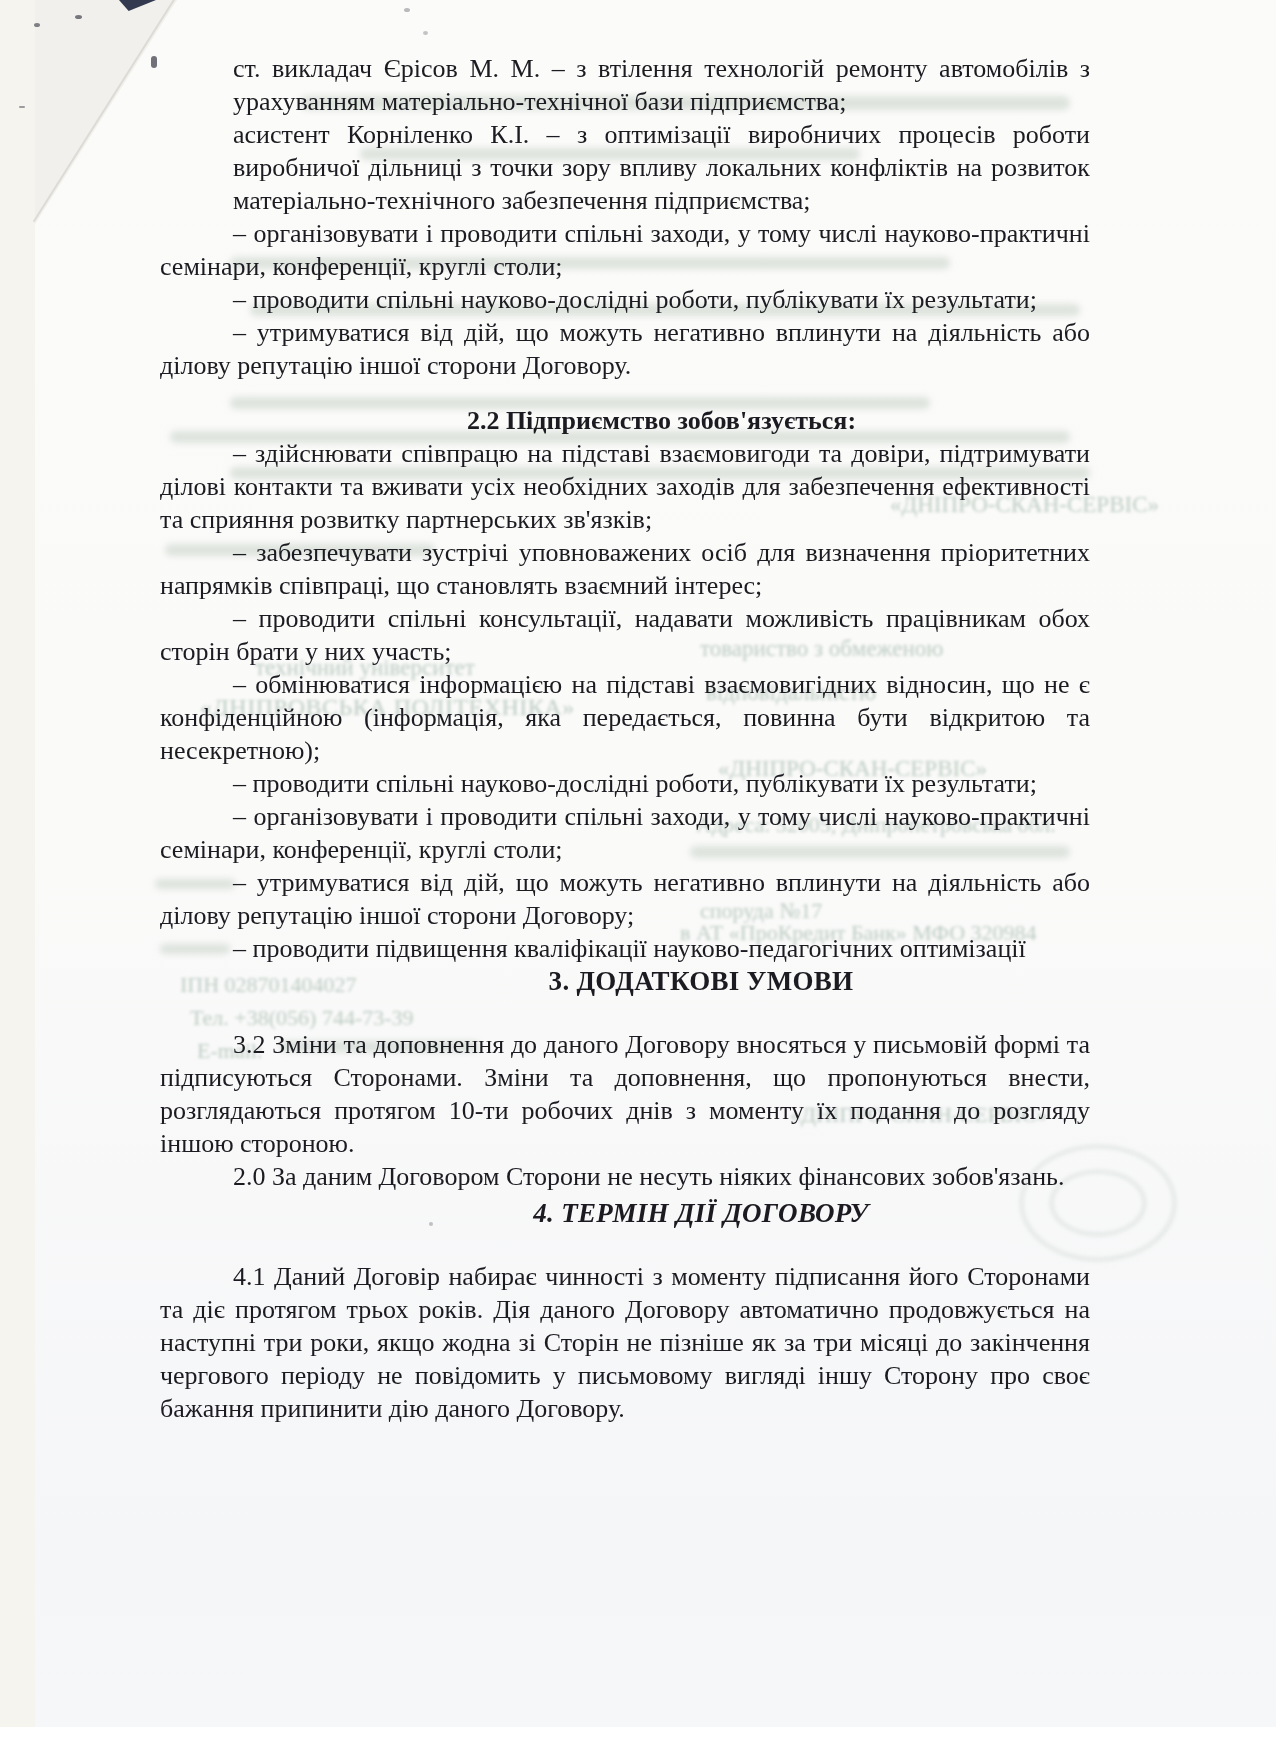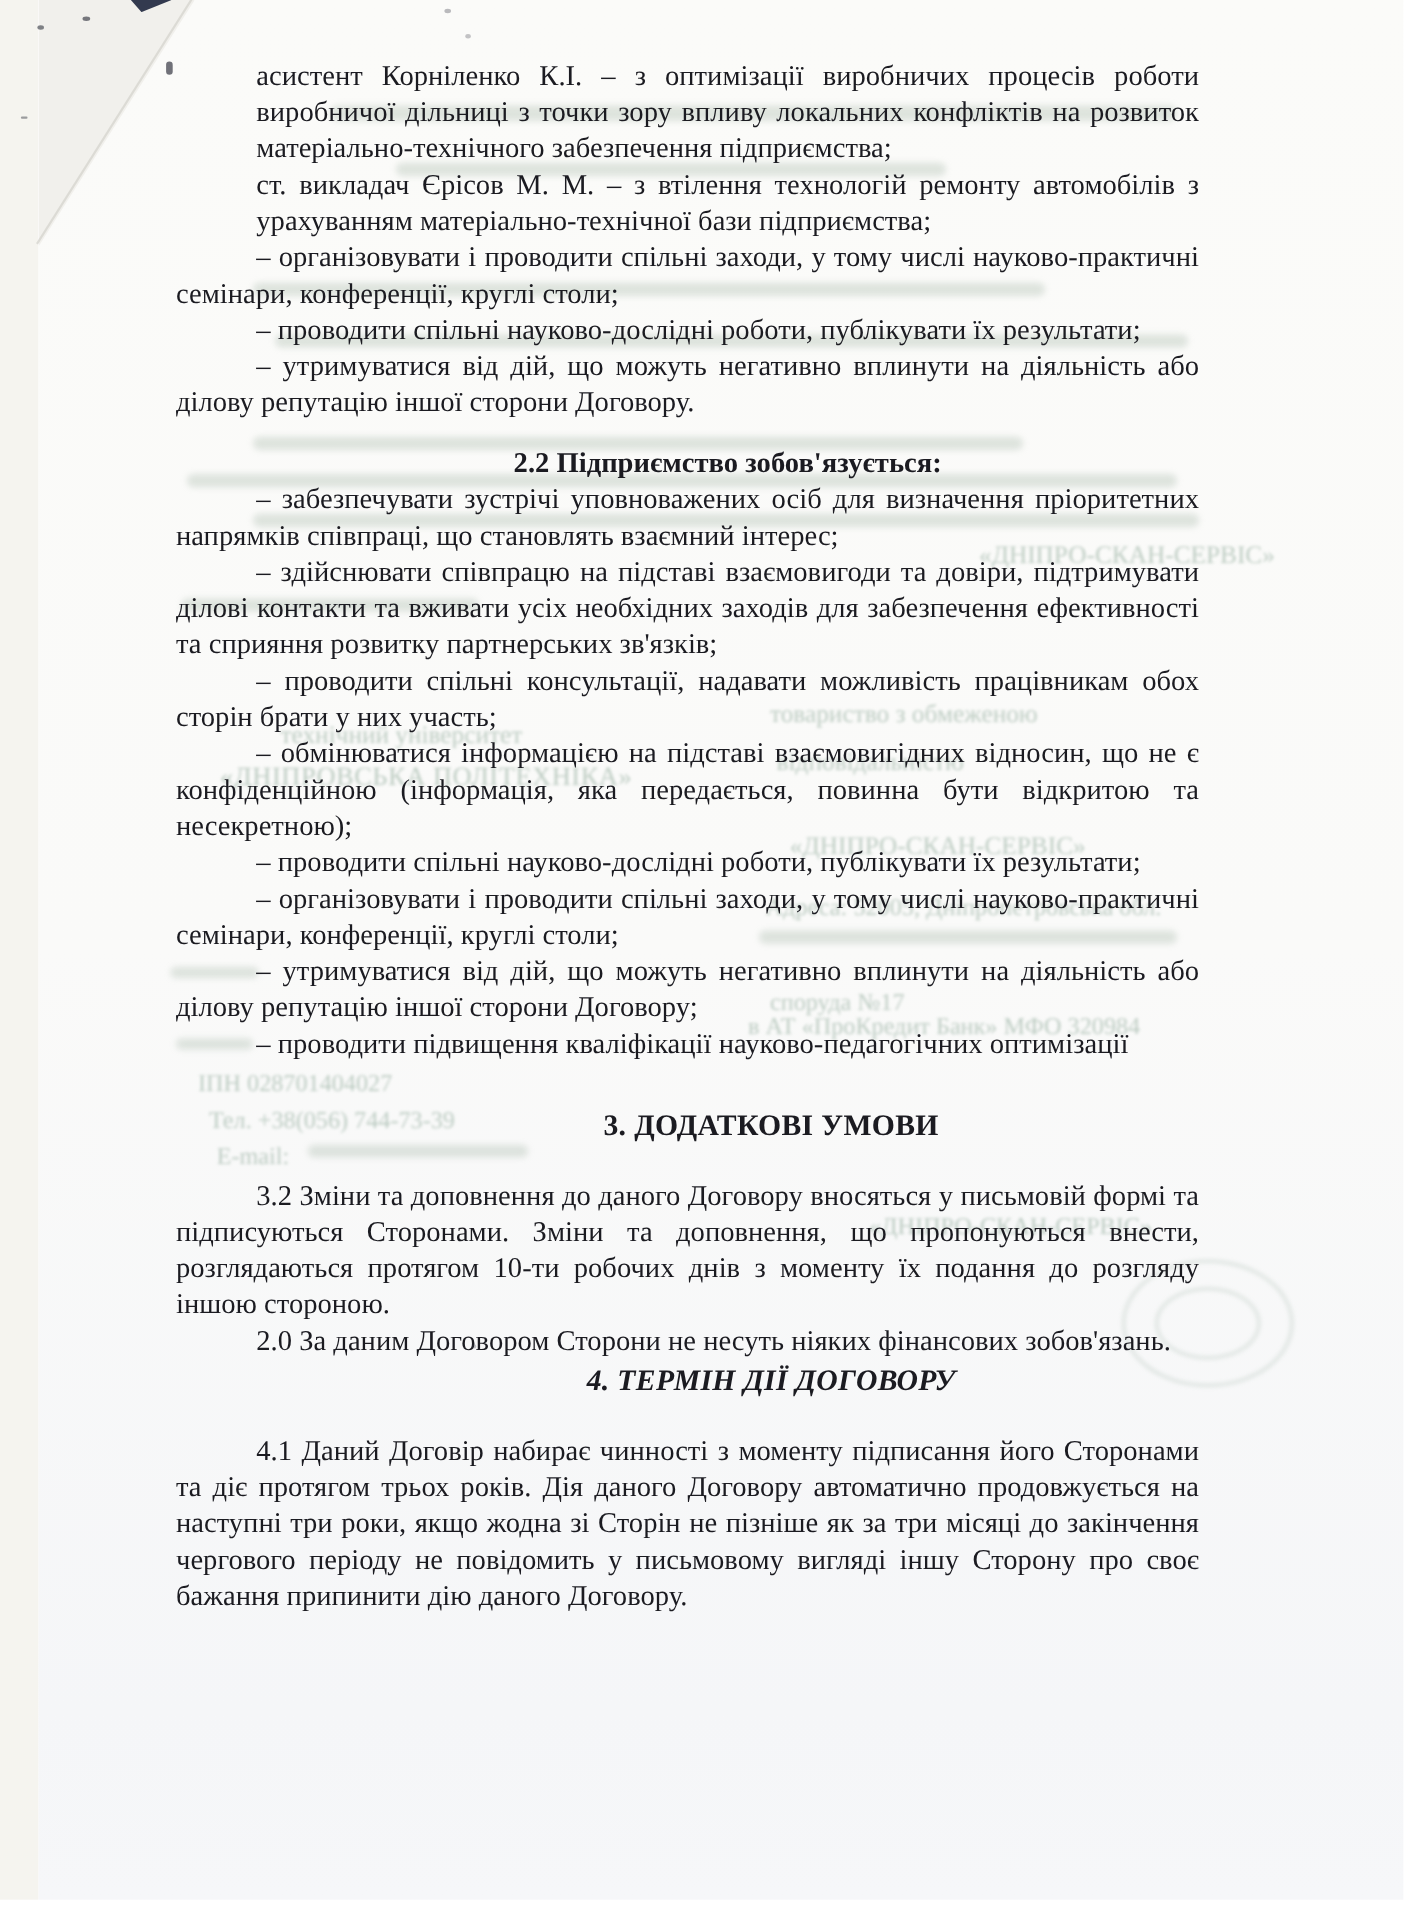--- a/index.html
+++ b/index.html
@@ -39,21 +39,21 @@
     margin:0;font-size:26px;line-height:33px;color:#1b1b21;
     text-align:justify;
   }
   p.hang{padding-left:73px;}
   p.bullet{text-indent:73px;}
   p.sub{font-weight:bold;text-indent:73px;text-align:center;margin-top:22px;}
   p.center-head{
     font-weight:bold;text-align:center;padding-left:152px;
     font-size:27px;letter-spacing:.3px;
   }
-  p.head-3{margin-top:42px;margin-bottom:30px;}
+  p.head-3{margin-bottom:30px;}
   p.head-4{margin-top:4px;margin-bottom:30px;font-style:italic;}
   .bleed{
     position:absolute;white-space:nowrap;
     color:rgba(106,140,118,.42);
     filter:blur(1.6px);
     font-family:"Liberation Serif","DejaVu Serif",serif;
   }
   .smudge{
     position:absolute;border-radius:7px;
     background:rgba(148,168,152,.28);
@@ -100,28 +100,28 @@
   <div class="smudge" style="left:130px;top:544px;width:270px;height:12px"></div>
   <div class="smudge" style="left:120px;top:879px;width:80px;height:10px"></div>
   <div class="smudge" style="left:125px;top:944px;width:70px;height:10px"></div>
   <div class="smudge" style="left:245px;top:1041px;width:200px;height:11px"></div>
   <div class="smudge" style="left:655px;top:846px;width:380px;height:12px"></div>
 
   <div class="stamp" style="left:985px;top:1145px;width:150px;height:110px"></div>
   <div class="stamp" style="left:1015px;top:1170px;width:90px;height:60px"></div>
 
   <div class="content">
+    <p class="hang">ст. викладач Єрісов М. М. – з втілення технологій ремонту автомобілів з урахуванням матеріально-технічної бази підприємства;</p>
     <p class="hang">асистент Корніленко К.І. – з оптимізації виробничих процесів роботи виробничої дільниці з точки зору впливу локальних конфліктів на розвиток матеріально-технічного забезпечення підприємства;</p>
-    <p class="hang">ст. викладач Єрісов М. М. – з втілення технологій ремонту автомобілів з урахуванням матеріально-технічної бази підприємства;</p>
     <p class="bullet">– організовувати і проводити спільні заходи, у тому числі науково-практичні семінари, конференції, круглі столи;</p>
     <p class="bullet">– проводити спільні науково-дослідні роботи, публікувати їх результати;</p>
     <p class="bullet">– утримуватися від дій, що можуть негативно вплинути на діяльність або ділову репутацію іншої сторони Договору.</p>
     <p class="sub">2.2 Підприємство зобов'язується:</p>
+    <p class="bullet">– здійснювати співпрацю на підставі взаємовигоди та довіри, підтримувати ділові контакти та вживати усіх необхідних заходів для забезпечення ефективності та сприяння розвитку партнерських зв'язків;</p>
     <p class="bullet">– забезпечувати зустрічі уповноважених осіб для визначення пріоритетних напрямків співпраці, що становлять взаємний інтерес;</p>
-    <p class="bullet">– здійснювати співпрацю на підставі взаємовигоди та довіри, підтримувати ділові контакти та вживати усіх необхідних заходів для забезпечення ефективності та сприяння розвитку партнерських зв'язків;</p>
     <p class="bullet">– проводити спільні консультації, надавати можливість працівникам обох сторін брати у них участь;</p>
     <p class="bullet">– обмінюватися інформацією на підставі взаємовигідних відносин, що не є конфіденційною (інформація, яка передається, повинна бути відкритою та несекретною);</p>
     <p class="bullet">– проводити спільні науково-дослідні роботи, публікувати їх результати;</p>
     <p class="bullet">– організовувати і проводити спільні заходи, у тому числі науково-практичні семінари, конференції, круглі столи;</p>
     <p class="bullet">– утримуватися від дій, що можуть негативно вплинути на діяльність або ділову репутацію іншої сторони Договору;</p>
     <p class="bullet">– проводити підвищення кваліфікації науково-педагогічних оптимізації</p>
     <p class="center-head head-3">3. ДОДАТКОВІ УМОВИ</p>
     <p class="bullet">3.2 Зміни та доповнення до даного Договору вносяться у письмовій формі та підписуються Сторонами. Зміни та доповнення, що пропонуються внести, розглядаються протягом 10-ти робочих днів з моменту їх подання до розгляду іншою стороною.</p>
     <p class="bullet">2.0 За даним Договором Сторони не несуть ніяких фінансових зобов'язань.</p>
     <p class="center-head head-4">4. ТЕРМІН ДІЇ ДОГОВОРУ</p>

